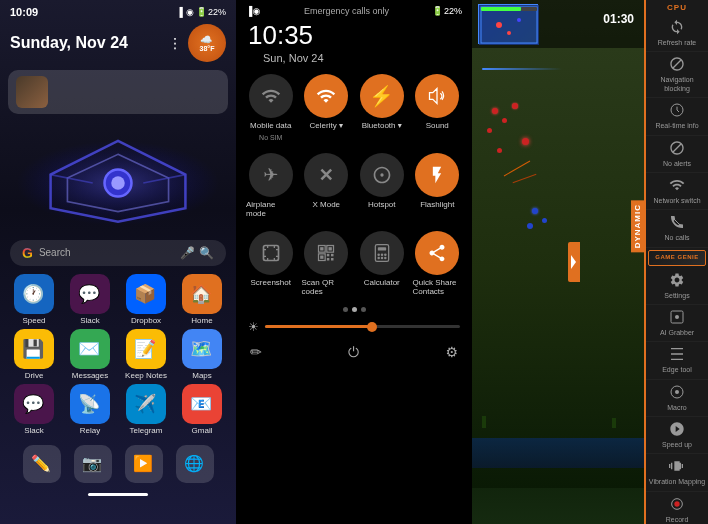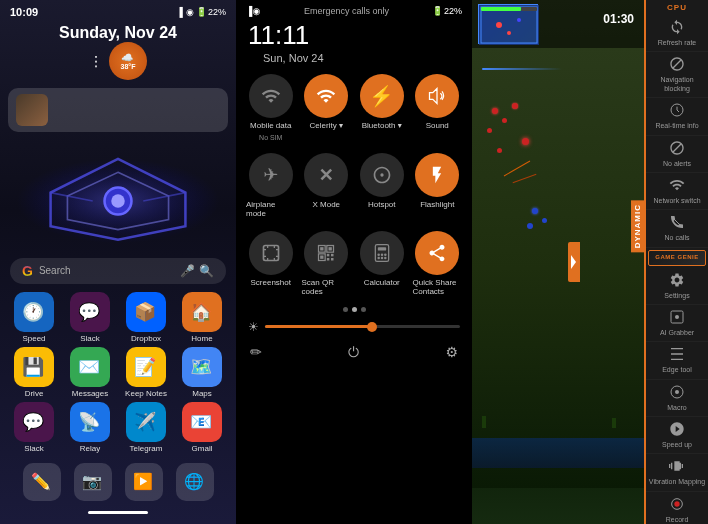--- a/index.html
+++ b/index.html
@@ -30,21 +30,20 @@
       color: #fff;
     }
     #panel1 .status-bar .time { font-weight: bold; font-size: 11px; }
     #panel1 .status-icons { display: flex; gap: 3px; align-items: center; font-size: 9px; }
     #panel1 .date-row {
       display: flex;
       justify-content: space-between;
       align-items: center;
       padding: 4px 10px;
       color: #fff;
-      flex-direction: column;
     }
     #panel1 .date-text { font-size: 16px; font-weight: bold; }
     #panel1 .date-row .icons { display: flex; gap: 6px; align-items: center; }
     #panel1 .weather-badge {
       width: 38px; height: 38px;
       background: radial-gradient(circle, #e07020, #c05010);
       border-radius: 50%;
       display: flex; flex-direction: column;
       align-items: center; justify-content: center;
       font-size: 8px; color: #fff; font-weight: bold;
@@ -392,21 +391,21 @@
   <div class="home-indicator"></div>
 </div>
 
 <div id="panel2">
   <div class="status-bar2">
     <span style="font-size:9px;color:#fff">▐◉</span>
     <span style="font-size:9px;color:#aaa">Emergency calls only</span>
     <span style="font-size:9px;color:#fff">🔋22%</span>
   </div>
 
-  <div class="time2">11:11</div>
+  <div class="time2">10:35</div>
   <div class="date2">Sun, Nov 24</div>
 
   <div class="qs-grid">
 
     <div class="qs-tile">
       <div class="qs-icon qs-inactive">
         <svg width="20" height="20" viewBox="0 0 24 24">
             <path d="M1 9l2 2c4.97-4.97 13.03-4.97 18 0l2-2C16.93 2.93 7.08 2.93 1 9zm8 8l3 3 3-3a4.237 4.237 0 0 0-6 0zm-4-4l2 2a7.074 7.074 0 0 1 10 0l2-2C15.14 9.14 8.87 9.14 5 13z" fill="#888"></path>
           </svg>
       </div>

